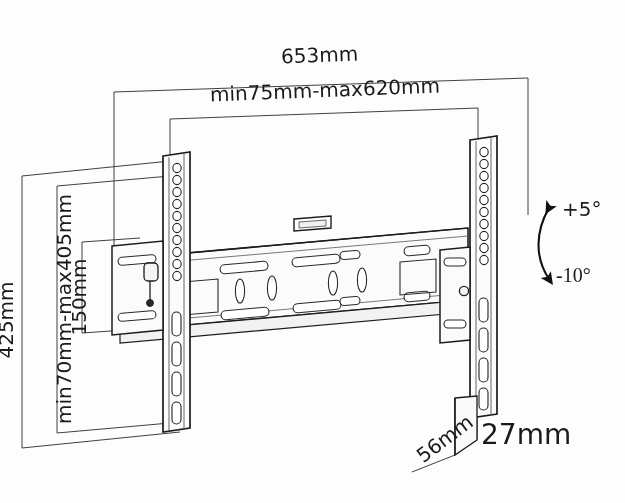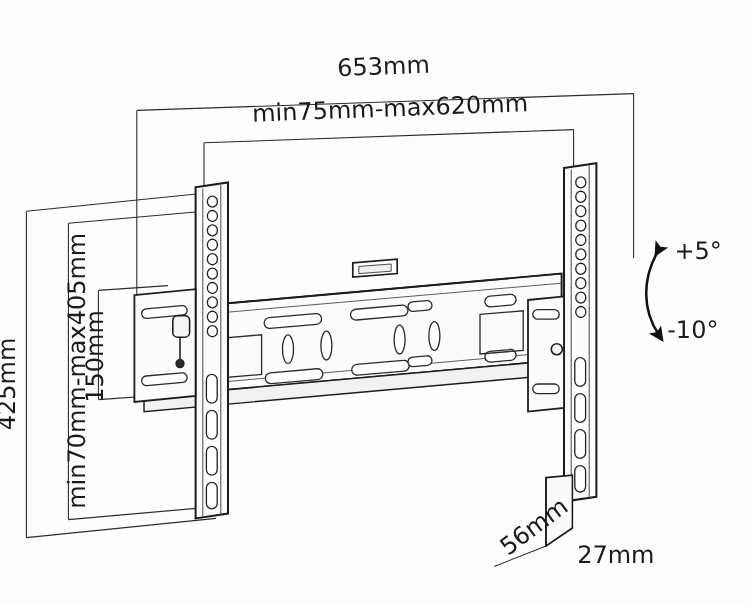--- a/index.html
+++ b/index.html
@@ -203,19 +203,19 @@
 
   <div class="dim-label" style="left:-51px; top:299px; font-size:20px;
               transform:rotate(-90deg); transform-origin:center;">min70mm-max405mm</div>
 
   <div class="dim-label" style="left:40px; top:287px; font-size:20px;
               transform:rotate(-90deg); transform-origin:center;">150mm</div>
 
   <div class="dim-label" style="left:413px; top:450px; font-size:20px;
               transform:rotate(-37deg); transform-origin:left top;">56mm</div>
 
-  <div class="dim-label" style="left:481px; top:452px; font-size:20px;text-align:center;">27mm</div>
+  <div class="dim-label" style="left:481px; top:421px; font-size:28px;text-align:center;">27mm</div>
 
   <div class="dim-label" style="left:562px; top:199px; font-size:20px;">+5°</div>
 
-  <div class="dim-label" style="left:556px; top:265px; font-size:20px;">-10°</div>
+  <div class="dim-label" style="left:556px; top:265px; font-size:20px;font-family:Liberation Serif, serif;">-10°</div>
 
 </div>
 
 </body></html>

